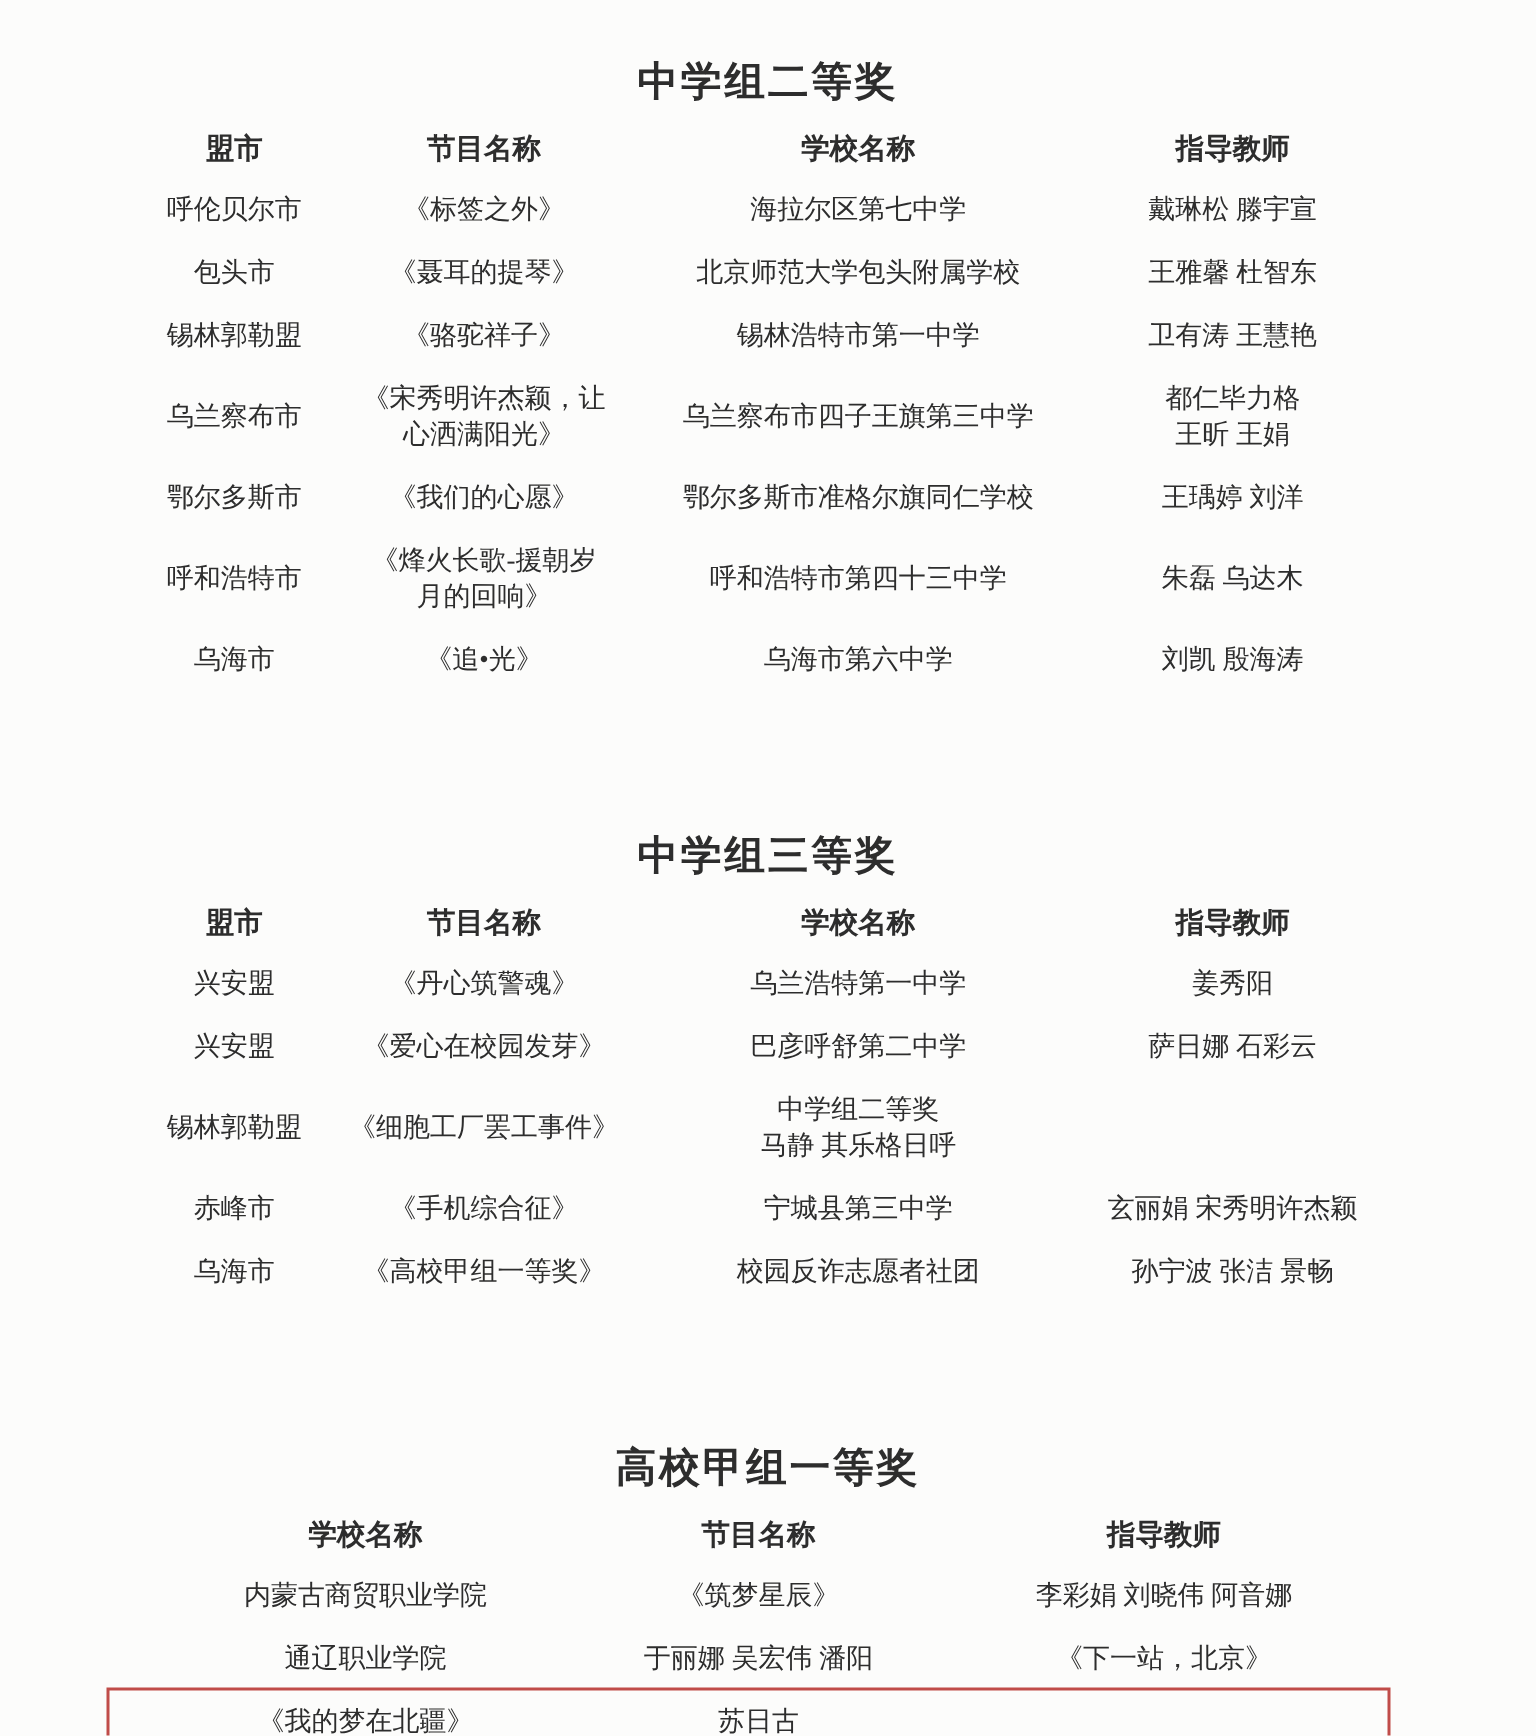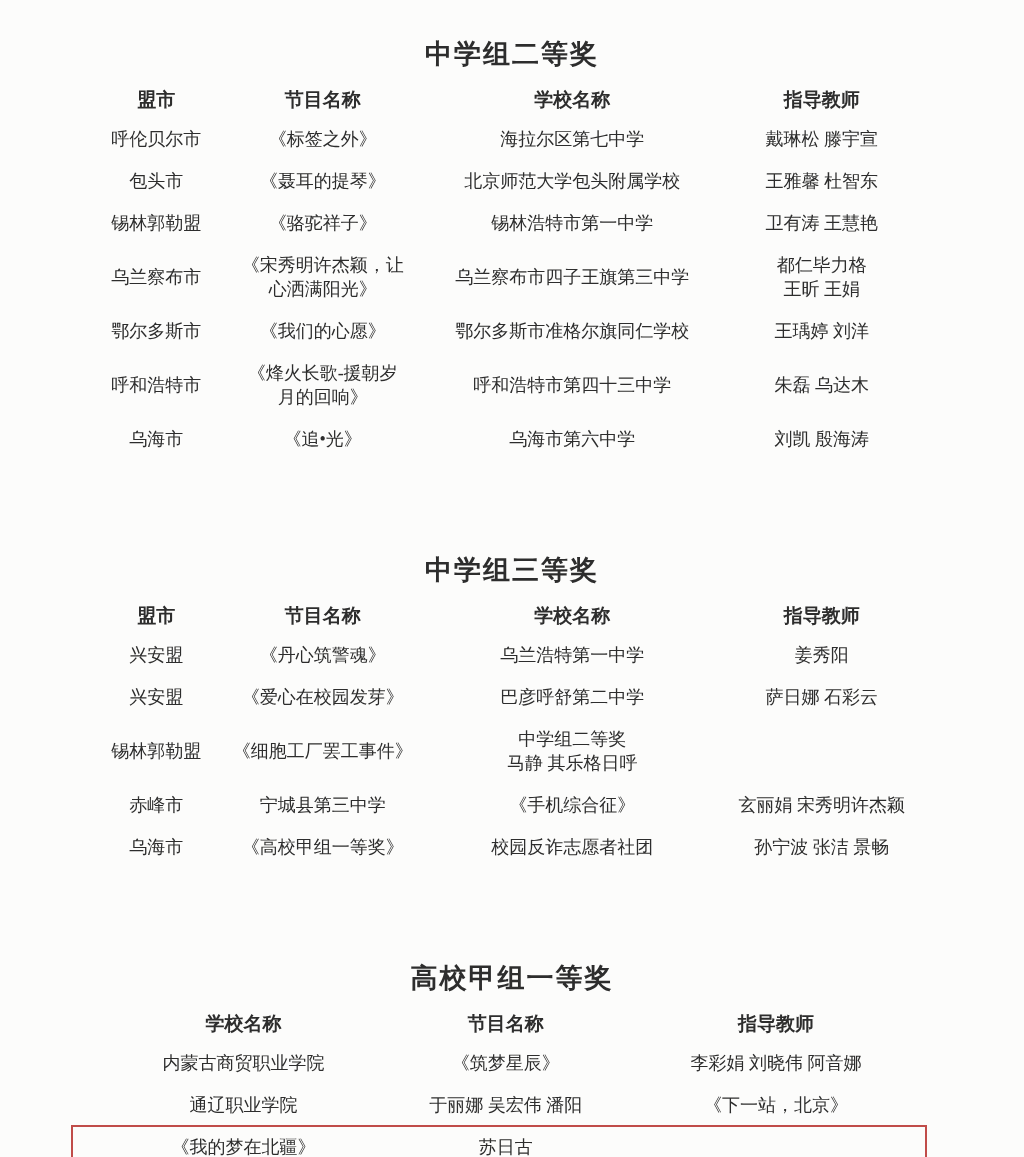--- a/index.html
+++ b/index.html
@@ -143,22 +143,22 @@
         <div class="cell">萨日娜  石彩云</div>
       </div>
       <div class="trow cols4">
         <div class="cell">锡林郭勒盟</div>
         <div class="cell">《细胞工厂罢工事件》</div>
         <div class="cell">中学组二等奖
 马静  其乐格日呼</div>
       </div>
       <div class="trow cols4">
         <div class="cell">赤峰市</div>
+        <div class="cell">《手机综合征》</div>
         <div class="cell">宁城县第三中学</div>
-        <div class="cell">《手机综合征》</div>
         <div class="cell">玄丽娟  宋秀明许杰颖</div>
       </div>
       <div class="trow cols4">
         <div class="cell">乌海市</div>
         <div class="cell">《高校甲组一等奖》</div>
         <div class="cell">校园反诈志愿者社团</div>
         <div class="cell">孙宁波  张洁  景畅</div>
       </div>
     </div>
   </div>

